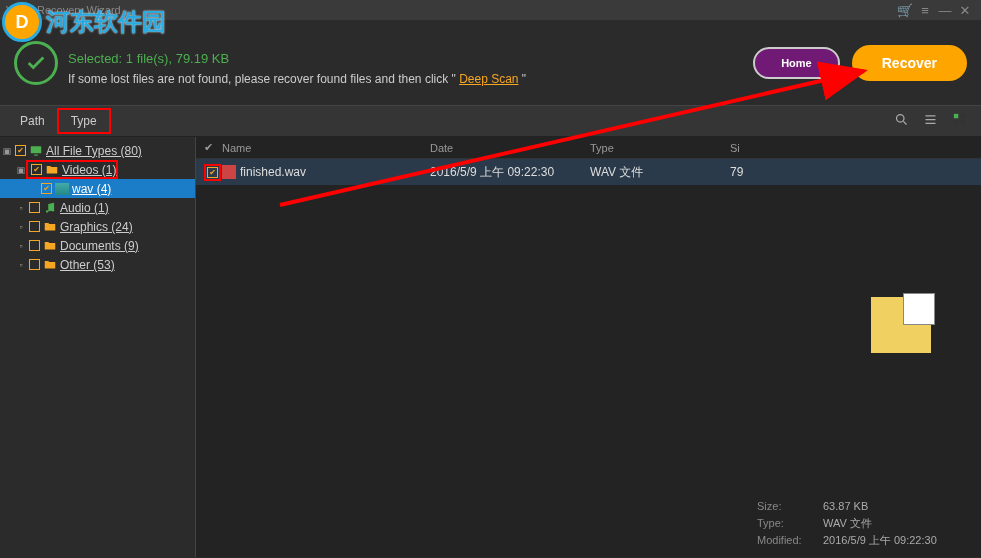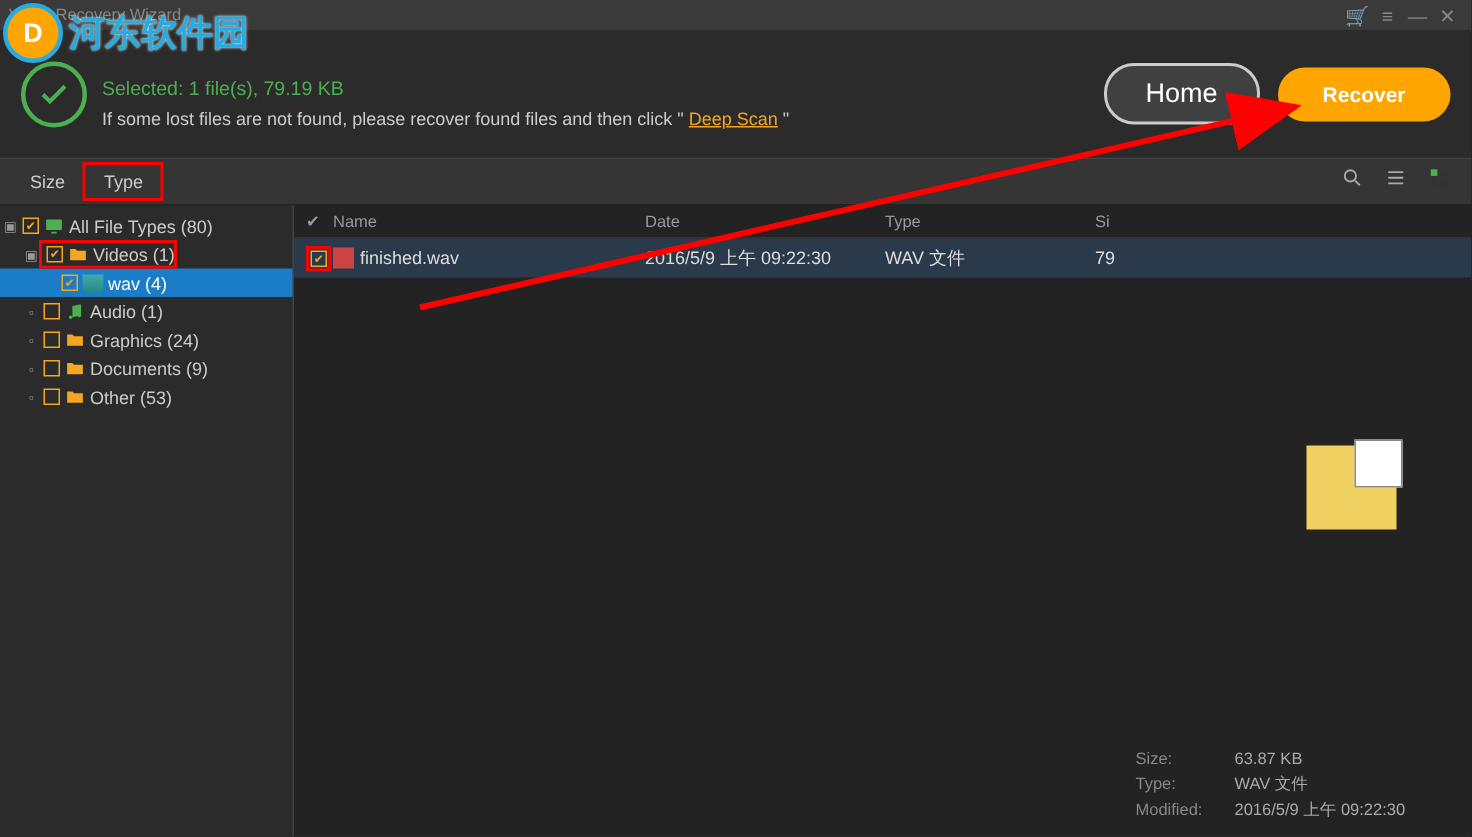--- a/index.html
+++ b/index.html
@@ -7,34 +7,34 @@
 .titlebar { height: 20px; background: #3a3a3a; display: flex; align-items: center; padding: 0 6px; font-size: 11px; color: #888; }
 .titlebar .title { flex: 1; }
 .titlebar .wbtn { width: 20px; text-align: center; color: #888; font-size: 13px; cursor: pointer; }
 .header { height: 85px; background: #2b2b2b; display: flex; align-items: center; padding: 0 14px; position: relative; }
 .logo-circle { width: 44px; height: 44px; border-radius: 50%; border: 3px solid #4caf50; display: flex; align-items: center; justify-content: center; margin-right: 10px; }
 .logo-circle svg { width: 22px; height: 22px; }
 .header-text { flex: 1; margin-top: 12px; }
 .selected-line { color: #4caf50; font-size: 13px; margin-bottom: 6px; }
 .hint-line { color: #cccccc; font-size: 12px; }
 .deep-scan { color: #f5a623; text-decoration: underline; cursor: pointer; }
-.home-btn { background: #404040; border: 2px solid #cccccc; color: #fff; border-radius: 20px; padding: 8px 26px; font-size: 18px; font-weight: normal; cursor: pointer; margin-right: 12px; }
+.home-btn { background: #701a75; border: 2px solid #cccccc; color: #fff; border-radius: 20px; padding: 8px 26px; font-size: 11px; font-weight: bold; cursor: pointer; margin-right: 12px; }
 .recover-btn { background: #ffa500; border: none; color: #fff; border-radius: 20px; padding: 10px 30px; font-size: 14px; font-weight: bold; cursor: pointer; }
 .toolbar { height: 32px; background: #353535; display: flex; align-items: center; border-top: 1px solid #444; border-bottom: 1px solid #222; padding-left: 8px; }
 .tab { padding: 4px 12px; font-size: 12px; color: #ccc; cursor: pointer; }
 .tab.hot { border: 2px solid #ff0000; }
 .toolbar-right { margin-left: auto; display: flex; align-items: center; gap: 14px; padding-right: 14px; }
 .toolbar-right svg { width: 15px; height: 15px; }
 .main { display: flex; height: 420px; }
 .tree { width: 196px; background: #2b2b2b; border-right: 1px solid #444; font-size: 12px; padding-top: 4px; }
 .tree-row { display: flex; align-items: center; height: 19px; white-space: nowrap; }
 .tree-row .exp { width: 10px; text-align: center; color: #999; font-size: 9px; margin-left: 2px; }
 .tree-row .chk { width: 11px; height: 11px; border: 1px solid #f5a623; margin: 0 3px; display: inline-flex; align-items: center; justify-content: center; font-size: 8px; color: #f5a623; }
 .tree-row .ico { width: 14px; height: 14px; margin-right: 3px; }
-.tree-row .lbl { color: #ccc; }
+.tree-row .lbl { color: #ccc; text-decoration: underline; }
 .tree-row.sel { background: #1b7cc8; }
 .tree-row.sel .lbl { color: #fff; }
 .hot-box { border: 2px solid #ff0000; display: flex; align-items: center; height: 19px; }
 .filelist { flex: 1; background: #232323; position: relative; }
 .fl-header { display: flex; height: 22px; align-items: center; font-size: 11px; color: #999; border-bottom: 1px solid #333; }
 .col-chk { width: 26px; padding-left: 8px; }
 .col-name { width: 208px; }
 .col-date { width: 160px; }
 .col-type { width: 140px; }
 .col-size { width: 60px; }
@@ -82,21 +82,21 @@
     <div class="selected-line">Selected: 1 file(s), 79.19 KB</div>
     <div class="hint-line">
       <span>If some lost files are not found, please recover found files and then click " </span><a class="deep-scan">Deep Scan</a><span> "</span>
     </div>
   </div>
   <button class="home-btn">Home</button>
   <button class="recover-btn">Recover</button>
 </div>
 
 <div class="toolbar">
-  <div class="tab">Size</div>
+  <div class="tab">Path</div>
   <div class="tab hot">Type</div>
   <div class="toolbar-right">
     <span><svg viewBox="0 0 24 24">
           <circle cx="10" cy="10" r="6" fill="none" stroke="#aaa" stroke-width="2"></circle>
           <line x1="15" y1="15" x2="20" y2="20" stroke="#aaa" stroke-width="2"></line>
         </svg></span>
     <span><svg viewBox="0 0 24 24">
           <path stroke="#aaa" stroke-width="2" d="M4 6h16M4 12h16M4 18h16"></path>
         </svg></span>
     <span><svg viewBox="0 0 24 24">

